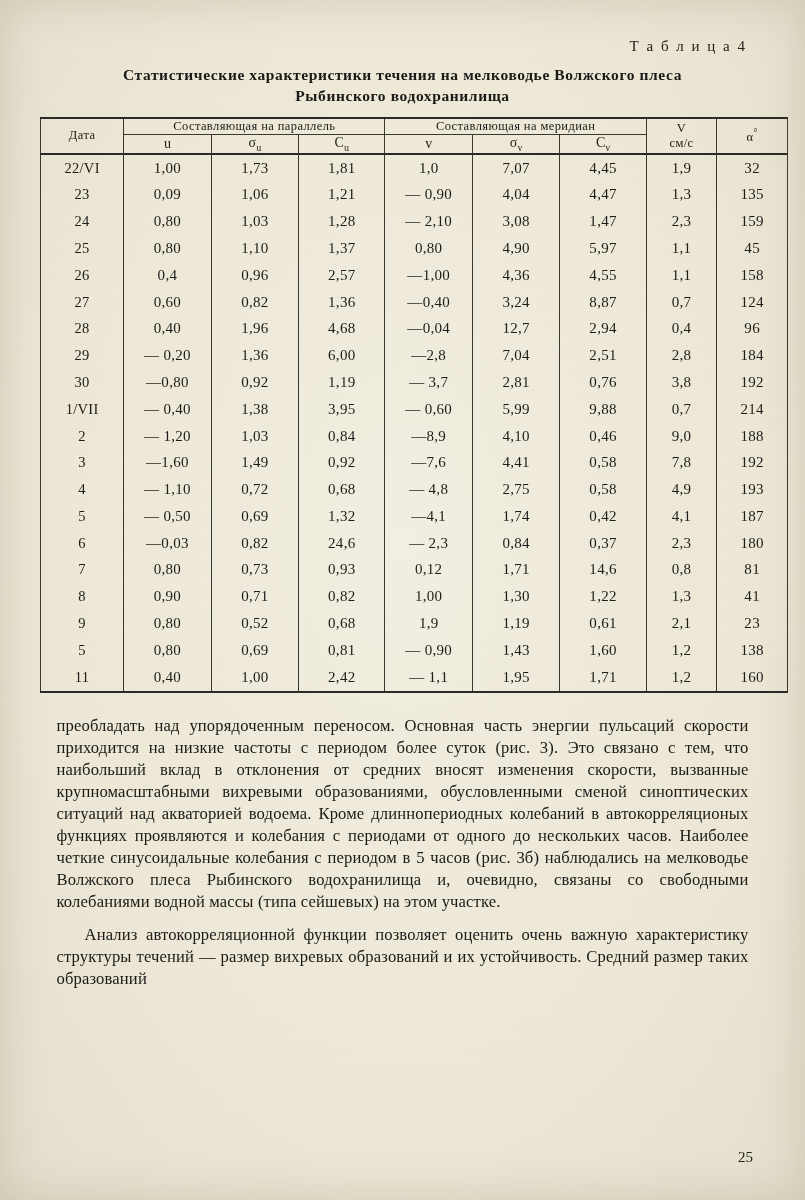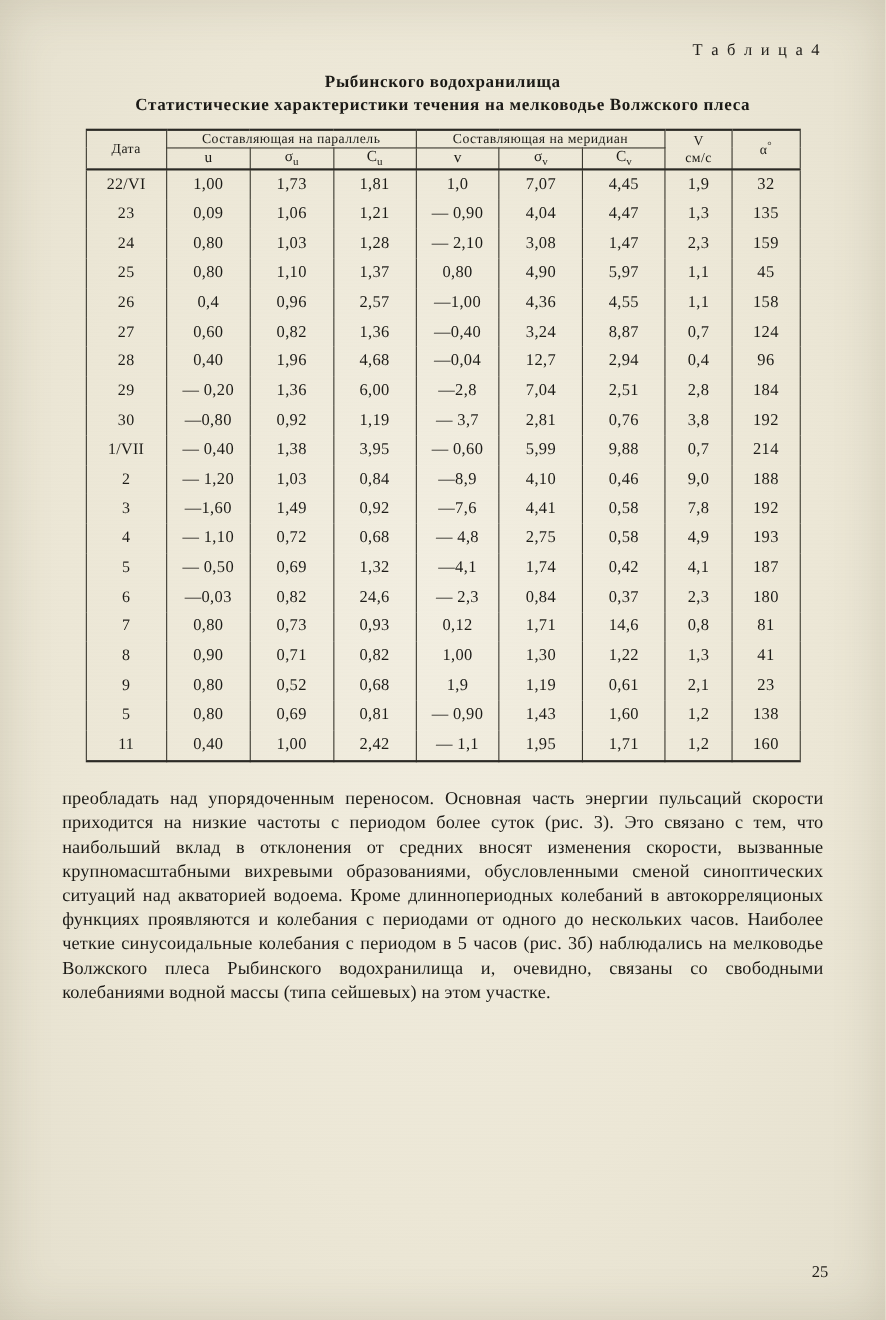--- a/index.html
+++ b/index.html
@@ -46,21 +46,21 @@
     font-size: 15.5px;
     letter-spacing: .6px;
     line-height: 1.35;
     font-weight: 600;
     margin-bottom: 10px;
     color: #1b1a16;
   }
   .title-line { display: block; }
 
   table.stat {
-    width: 650px;
+    width: 748px;
     margin: 0 auto;
     border-collapse: collapse;
     font-size: 14.5px;
     color: #1d1c18;
   }
   table.stat th, table.stat td {
     text-align: center;
     vertical-align: middle;
     padding: 0;
   }
@@ -119,22 +119,22 @@
   }
 </style>
 </head>
 <body>
 
 <div class="page">
 
   <div class="table-caption-num">Т а б л и ц а  4</div>
 
   <div class="title-block">
+    <span class="title-line">Статистические характеристики течения на мелководье Волжского плеса</span>
     <span class="title-line">Рыбинского водохранилища</span>
-    <span class="title-line">Статистические характеристики течения на мелководье Волжского плеса</span>
   </div>
 
   <table class="stat">
     <thead>
       <tr class="hdr-row1 rule-top">
         <th class="vl vr" rowspan="2" style="width:78px;">Дата</th>
         <th class="vr hline-under-group" colspan="3" style="width:245px;">Составляющая на параллель</th>
         <th class="vr hline-under-group" colspan="3" style="width:245px;">Составляющая на меридиан</th>
         <th class="vr hdr-small" rowspan="2" style="width:66px;">
           <div>V</div>
@@ -370,17 +370,18 @@
           <td class="vl">1,95</td>
           <td class="vl vr">1,71</td>
           <td class="vr">1,2</td>
           <td class="vr">160</td>
         </tr>
       </tbody>
   </table>
 
   <div class="body-text">
     <p>преобладать над упорядоченным переносом. Основная часть энергии пульсаций скорости приходится на низкие частоты с периодом более суток (рис. 3). Это связано с тем, что наибольший вклад в отклонения от средних вносят изменения скорости, вызванные крупномасштабными вихревыми образованиями, обусловленными сменой синоптических ситуаций над акваторией водоема. Кроме длиннопериодных колебаний в автокорреляционых функциях проявляются и колебания с периодами от одного до нескольких часов. Наиболее четкие синусоидальные колебания с периодом в 5 часов (рис. 3б) наблюдались на мелководье Волжского плеса Рыбинского водохранилища и, очевидно, связаны со свободными колебаниями водной массы (типа сейшевых) на этом участке.</p>
+    <p class="indent">Анализ автокорреляционной функции позволяет оценить очень важную характеристику структуры течений — размер вихревых образований и их устойчивость. Средний размер таких образований</p>
   </div>
 
   <div class="page-number">25</div>
   <div class="edge-shadow"></div>
 </div>
 
 </body></html>

